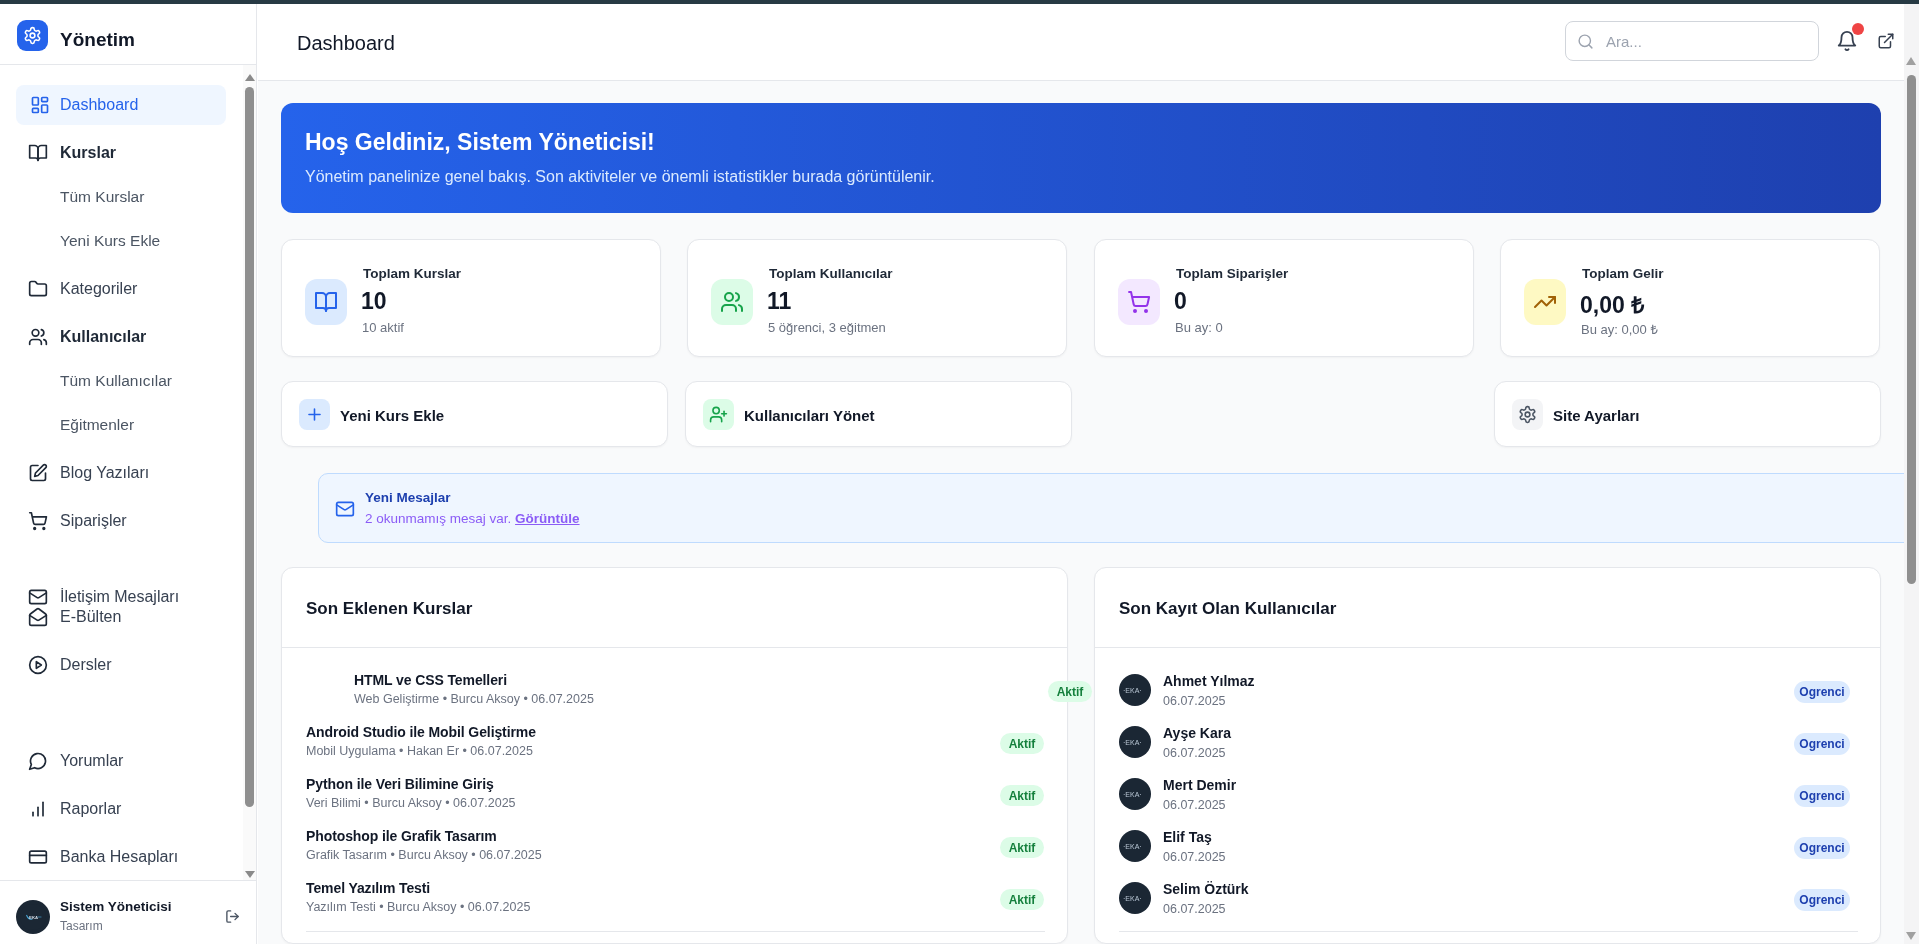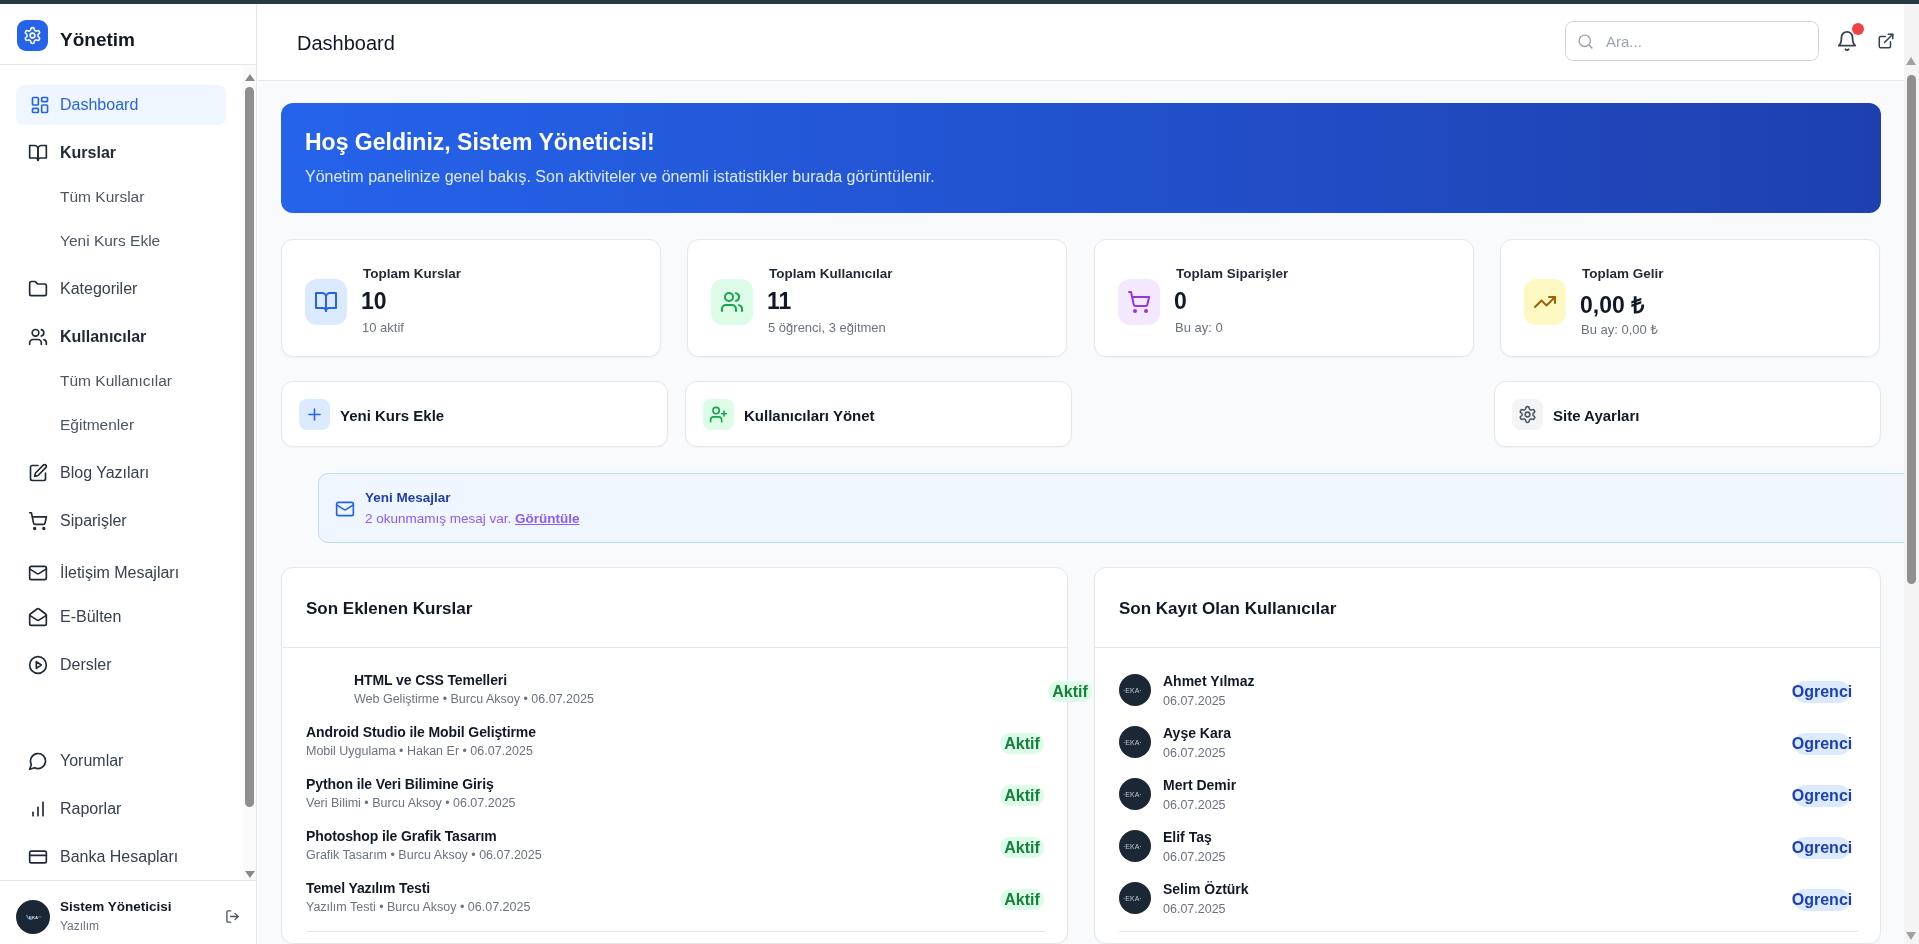--- a/index.html
+++ b/index.html
@@ -56,21 +56,21 @@
 .act .tile{position:absolute;left:17px;top:17px;width:31px;height:31px;border-radius:8px;display:flex;align-items:center;justify-content:center;}
 .act .al{position:absolute;left:58px;top:25px;font-size:15px;font-weight:bold;color:#111827;}
 .badge2{position:absolute;left:169px;top:22px;width:22px;height:22px;border-radius:50%;background:#dc2626;color:#fff;font-size:12px;display:flex;align-items:center;justify-content:center;}
 .alert{position:absolute;left:23px;top:392px;width:1600px;height:70px;background:#eff6ff;border:1px solid #bfdbfe;border-radius:10px;margin-left:37px;}
 .alert .ic{position:absolute;left:16px;top:25px;width:20px;height:20px;color:#2563eb;}
 .alert .a1{position:absolute;left:46px;top:16px;font-size:13.5px;font-weight:bold;color:#1e40af;}
 .alert .a2{position:absolute;left:46px;top:37px;font-size:13.5px;color:#8b5cf6;}
 .panel{top:486px;width:787px;height:377px;}
 .panel .ph2{position:absolute;left:24px;top:31px;font-size:17px;font-weight:bold;color:#111827;}
 .panel .hdiv{position:absolute;left:0;top:79px;width:100%;height:1px;background:#e5e7eb;}
-.pill{position:absolute;border-radius:999px;font-size:16px;font-weight:bold;display:flex;align-items:center;justify-content:center;}
+.pill{position:absolute;border-radius:999px;font-size:12px;font-weight:bold;display:flex;align-items:center;justify-content:center;}
 .pill.g{background:#dcfce7;color:#15803d;}
 .pill.b{background:#dbeafe;color:#1e40af;}
 .crow{position:absolute;left:24px;width:739px;height:46px;}
 .ct{position:absolute;left:0;top:4px;font-size:14px;font-weight:bold;color:#111827;letter-spacing:-0.1px;}
 .cm{position:absolute;left:0;top:24px;font-size:12.5px;color:#6b7280;}
 .crow .pill{right:1px;width:44px;height:21px;}
 .urow{position:absolute;left:24px;width:739px;height:46px;}
 .uav{position:absolute;left:0;top:6px;width:32px;height:32px;border-radius:50%;background:#1b2734;}
 .uav::after{content:"·EKA·";position:absolute;left:4px;top:13px;font-size:7px;color:#b9c6d4;letter-spacing:0;}
 .un{position:absolute;left:44px;top:5px;font-size:14px;font-weight:bold;color:#111827;}
@@ -160,21 +160,21 @@
     <div class="item" style="top:436px;">
         <span class="ic">
           <svg width="20" height="20" viewBox="0 0 24 24" fill="none" stroke="currentColor" stroke-width="2" stroke-linecap="round" stroke-linejoin="round">
             <circle cx="8" cy="21" r="1"></circle>
             <circle cx="19" cy="21" r="1"></circle>
             <path d="M2.05 2.05h2l2.66 12.42a2 2 0 0 0 2 1.58h9.78a2 2 0 0 0 1.95-1.57l1.65-7.43H5.12"></path>
           </svg>
         </span>
         <span class="lb">Siparişler</span>
       </div>
-    <div class="item" style="top:488px;">
+    <div class="item" style="top:512px;">
         <span class="ic">
           <svg width="20" height="20" viewBox="0 0 24 24" fill="none" stroke="currentColor" stroke-width="2" stroke-linecap="round" stroke-linejoin="round">
             <rect width="20" height="16" x="2" y="4" rx="2"></rect>
             <path d="m22 7-8.97 5.7a1.94 1.94 0 0 1-2.06 0L2 7"></path>
           </svg>
         </span>
         <span class="lb">İletişim Mesajları</span>
       </div>
     <div class="item" style="top:532px;">
         <span class="ic">
@@ -230,21 +230,21 @@
   <div class="s-foot">
     <div class="s-av">
         <svg width="26" height="26" viewBox="0 0 40 40">
           <circle cx="20" cy="20" r="20" fill="#1b2734"></circle>
           <path d="M10 17 q3 8 9 6" stroke="#4aa8d8" stroke-width="1.6" fill="none"></path>
           <text x="14" y="23" font-size="6.5" fill="#cfd8e3" font-family="Liberation Sans" font-weight="bold">EKA</text>
           <path d="M27 20 h6" stroke="#4aa8d8" stroke-width="1"></path>
         </svg>
       </div>
     <div class="s-name">Sistem Yöneticisi</div>
-    <div class="s-role">Yazılım</div>
+    <div class="s-role">Tasarım</div>
     <div class="s-out">
         <svg width="15" height="15" viewBox="0 0 24 24" fill="none" stroke="currentColor" stroke-width="2.2" stroke-linecap="round" stroke-linejoin="round">
           <path d="M9 21H5a2 2 0 0 1-2-2V5a2 2 0 0 1 2-2h4"></path>
           <polyline points="16 17 21 12 16 7"></polyline>
           <line x1="21" x2="9" y1="12" y2="12"></line>
         </svg>
       </div>
   </div>
 </div>
 <div class="topbar">

